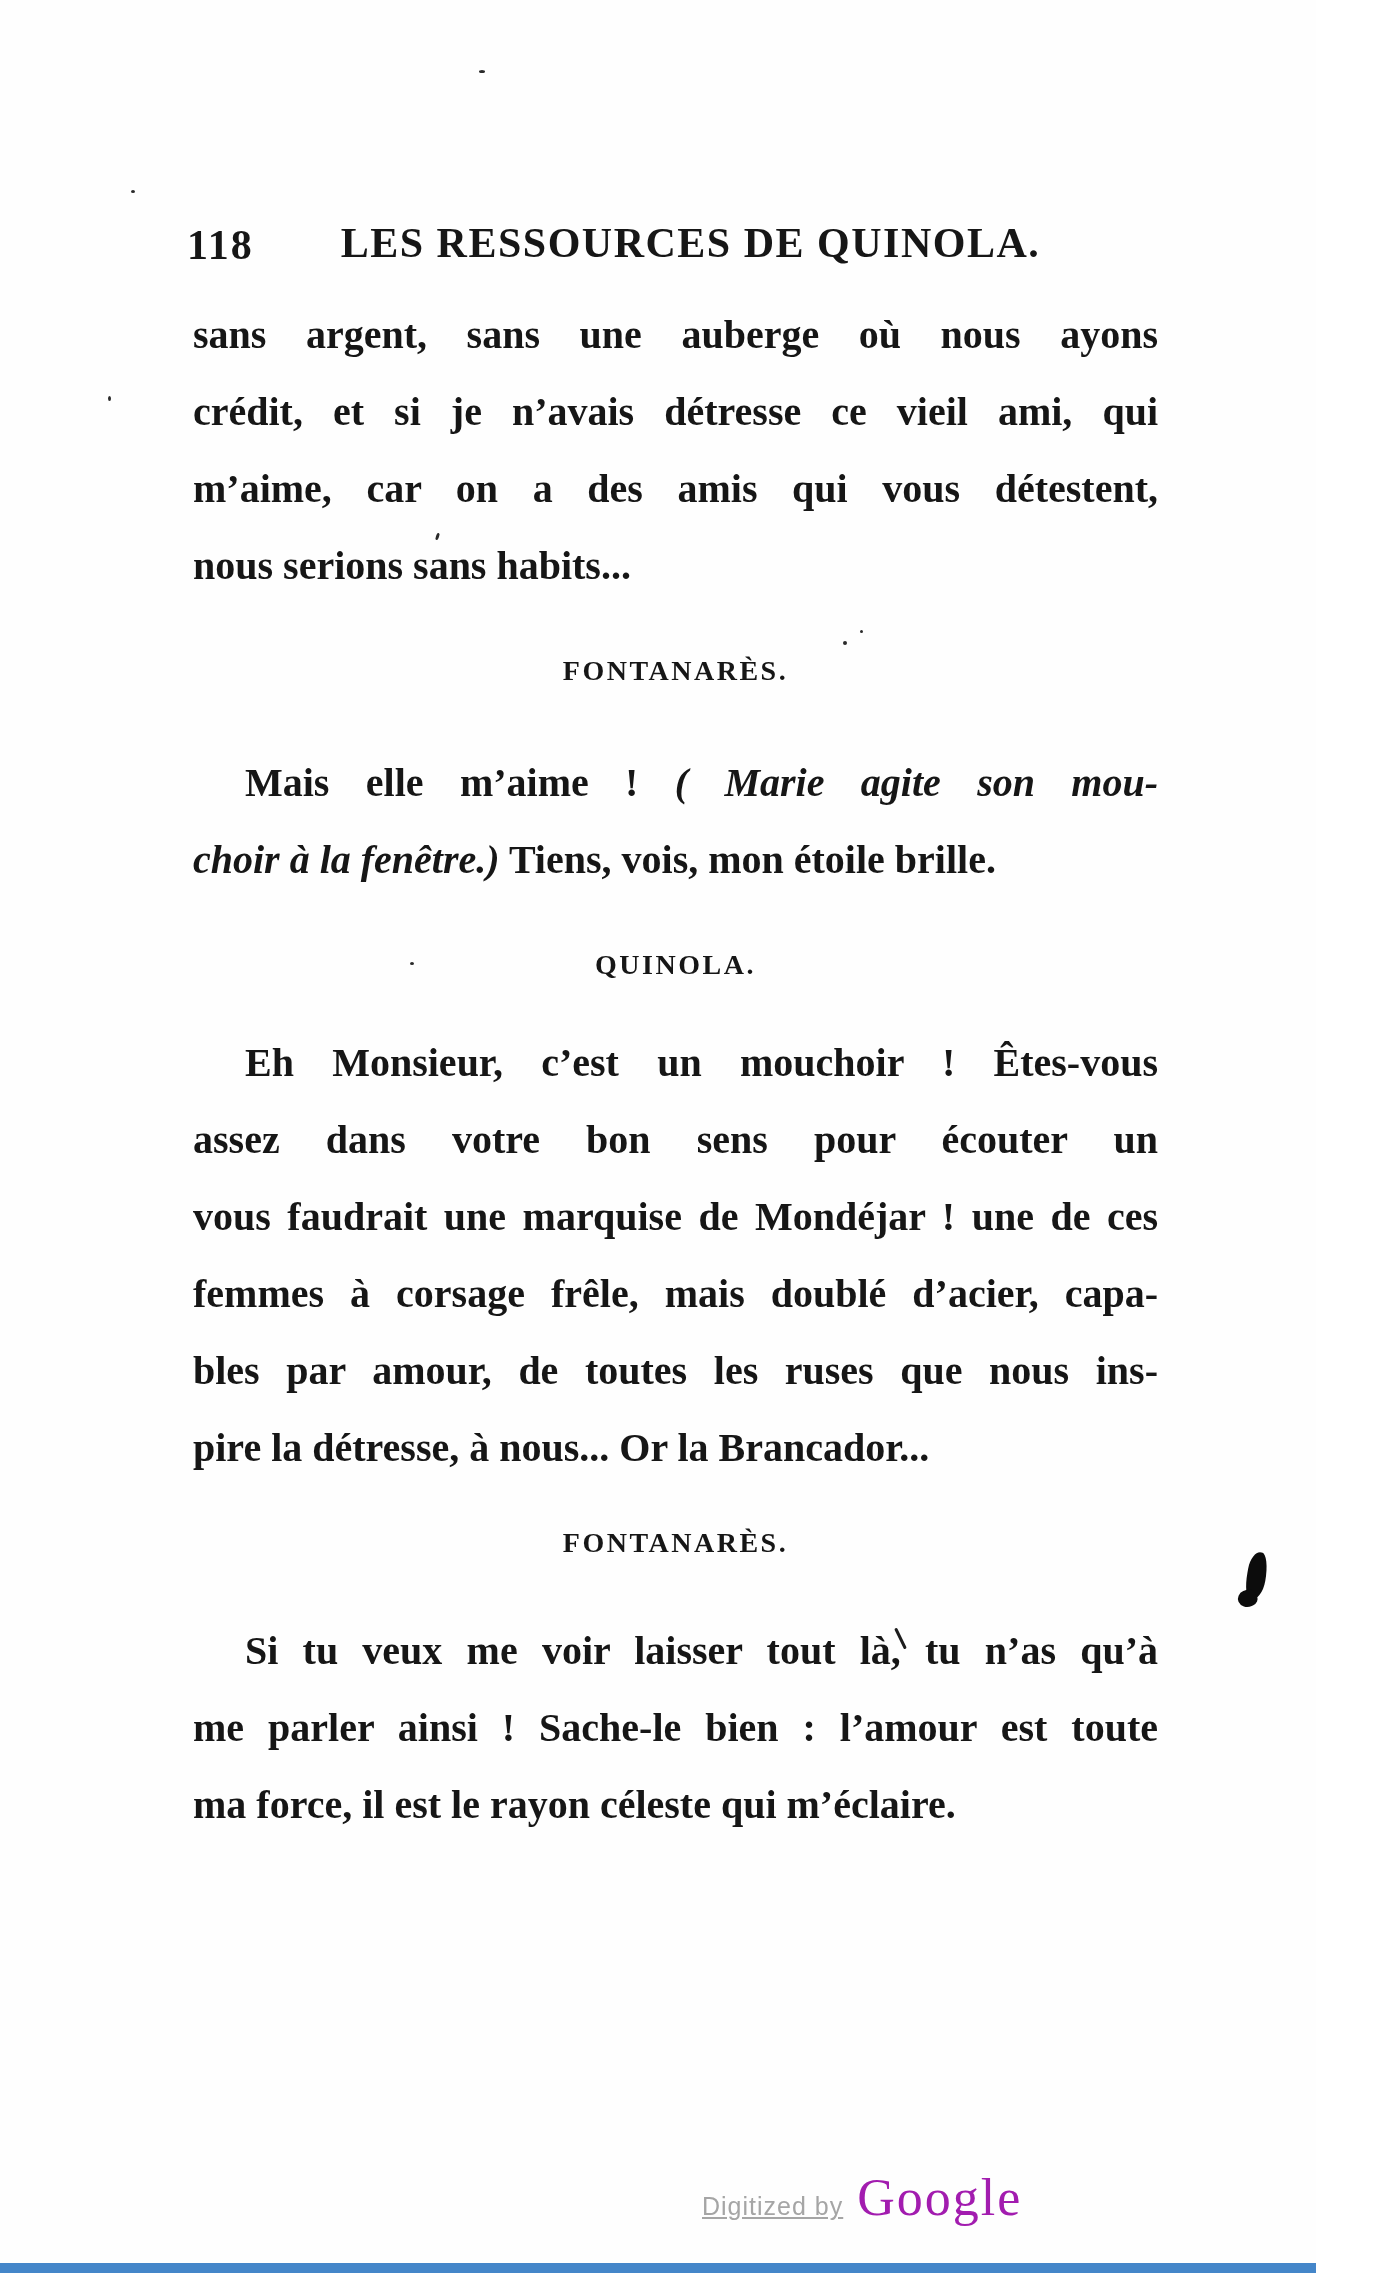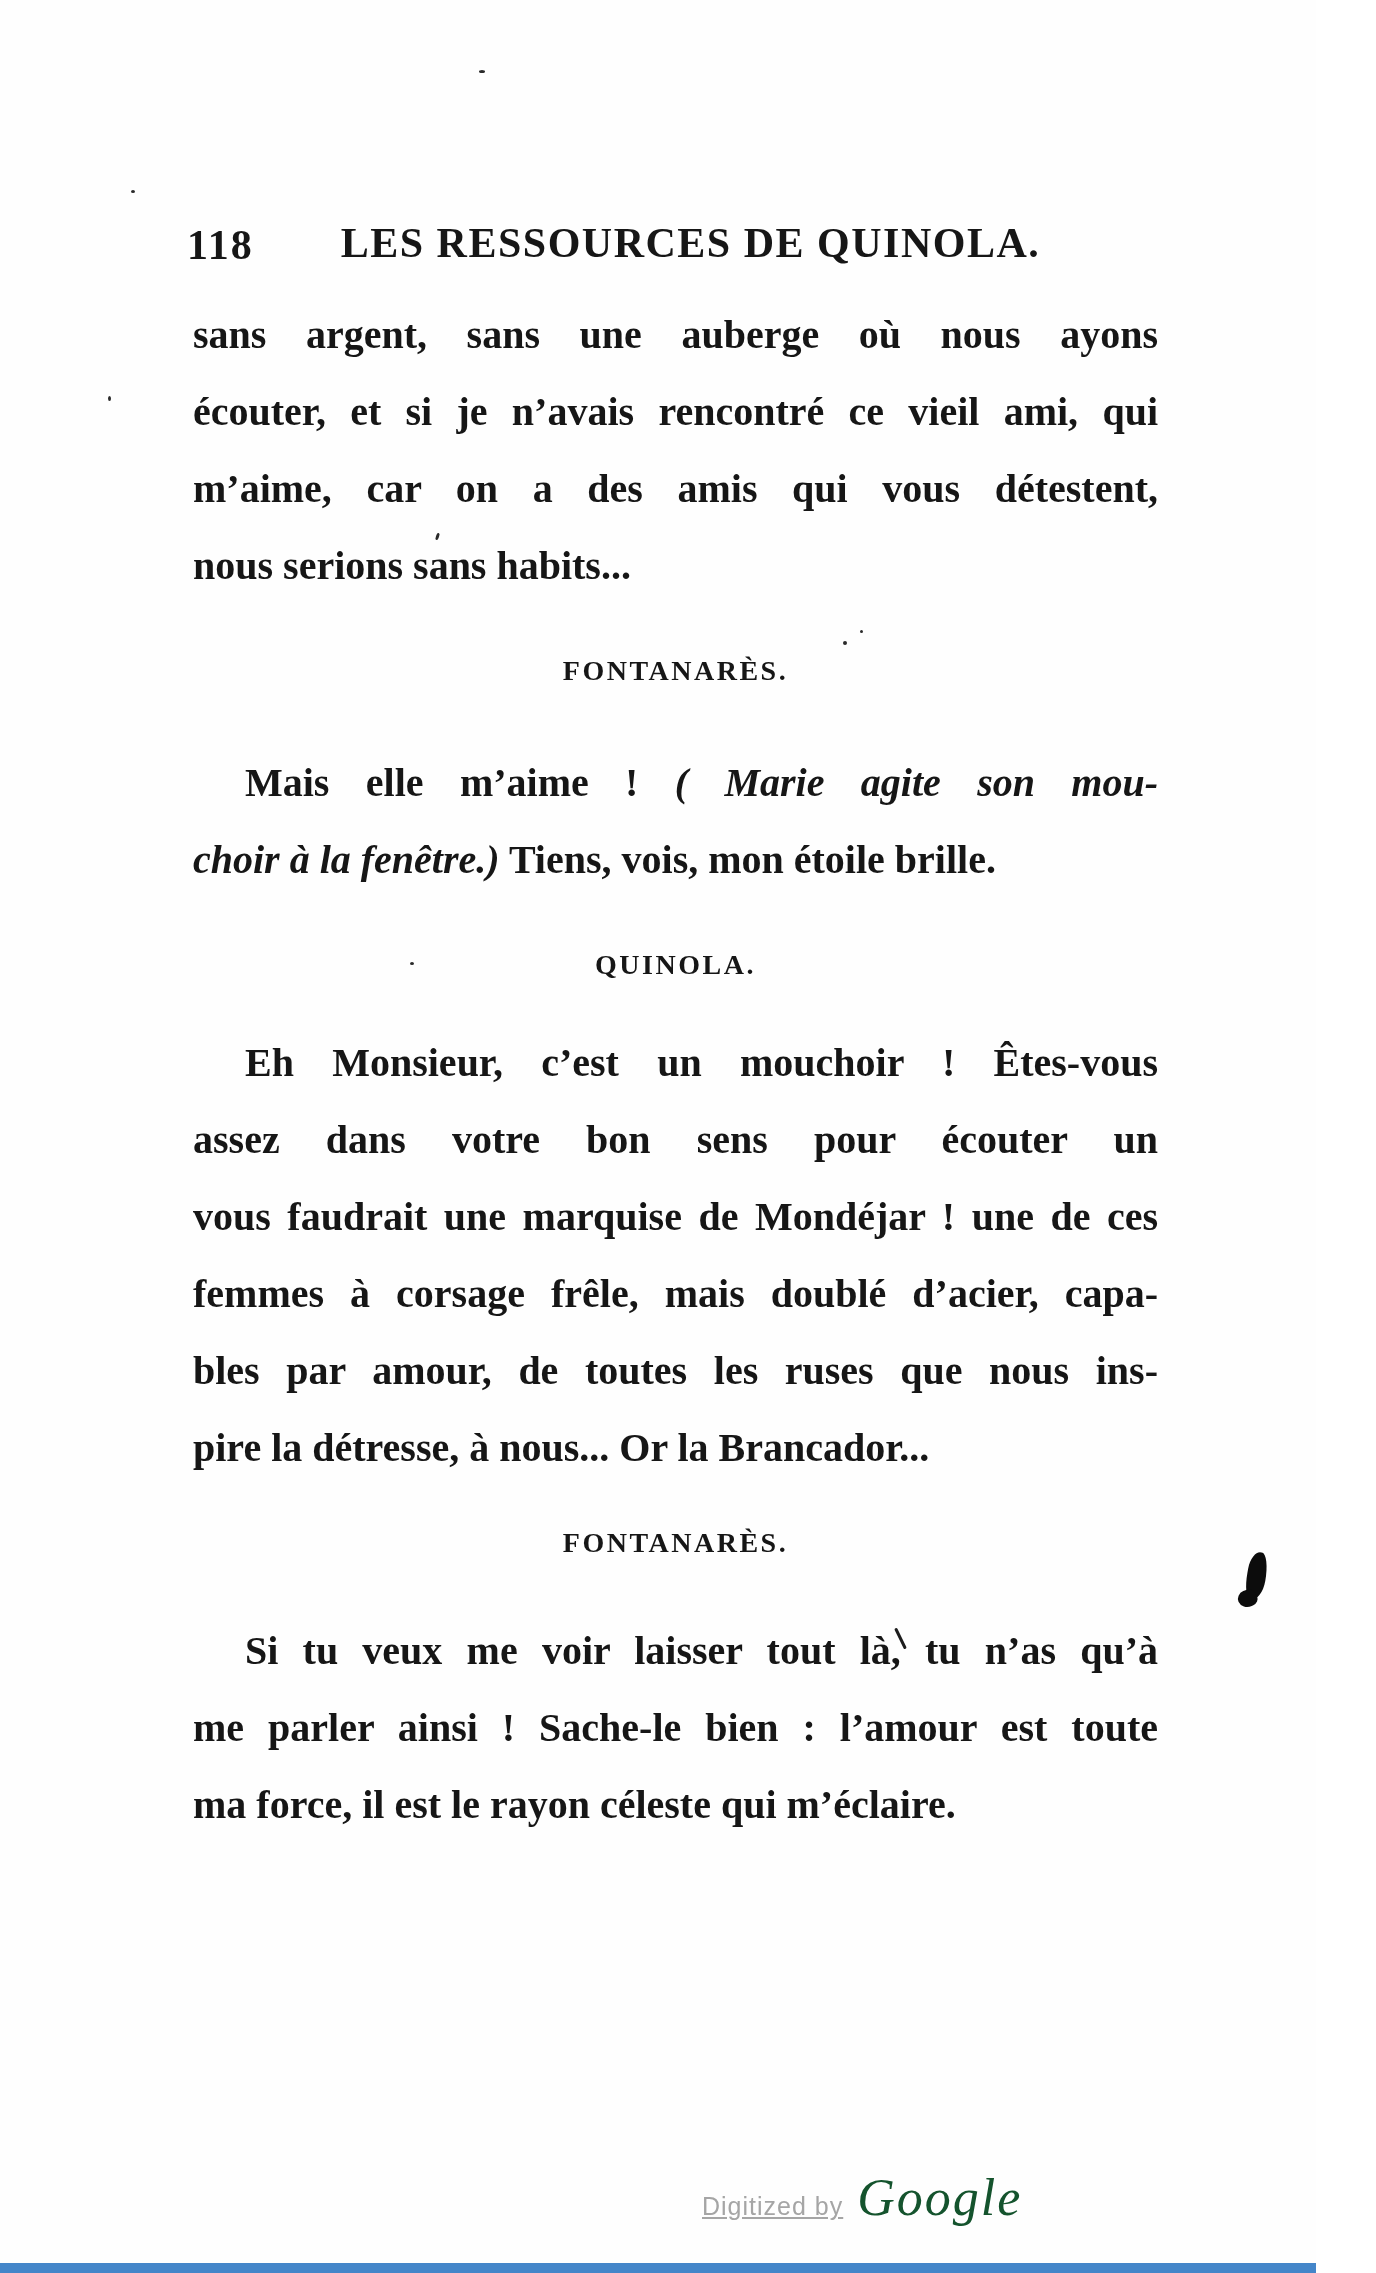--- a/index.html
+++ b/index.html
@@ -94,21 +94,21 @@
   <div class="column">
 
     <div class="header">
       <span class="pagenum">118</span>
       <div class="running-title">LES RESSOURCES DE QUINOLA.</div>
     </div>
 
     <div id="page-text">
         <div class="para">
           <div class="line"><span>sans argent, sans une auberge où nous ayons</span></div>
-          <div class="line"><span>écouter, et si je n’avais rencontré ce vieil ami, qui</span></div>
+          <div class="line"><span>crédit, et si je n’avais détresse ce vieil ami, qui</span></div>
           <div class="line"><span>m’aime, car on a des amis qui vous détestent,</span></div>
           <div class="line last"><span>nous serions sans habits...</span></div>
         </div>
         <div class="speaker">FONTANARÈS.</div>
         <div class="para">
           <div class="line indent"><span>Mais elle m’aime ! </span><span class="it">( Marie agite son mou-</span></div>
           <div class="line last"><span class="it">choir à la fenêtre.)</span><span> Tiens, vois, mon étoile brille.</span></div>
         </div>
         <div class="speaker">QUINOLA.</div>
         <div class="para">
@@ -135,18 +135,18 @@
   <div class="speck sp1"></div>
   <div class="speck sp2"></div>
   <div class="speck sp3"></div>
   <div class="speck sp4"></div>
   <div class="speck sp5"></div>
   <div class="speck sp6"></div>
   <div class="speck sp7"></div>
 
   <div class="watermark">
     <span class="digitized">Digitized by</span>
-    <span class="google-logo" style="color: #14532d; font-style: italic;">Google</span>
+    <span class="google-logo" style="color: #a21caf;">Google</span>
   </div>
 
   <div class="bottom-bar" style="background: rgb(68, 134, 201);"></div>
 
 </div>
 
 </body></html>

